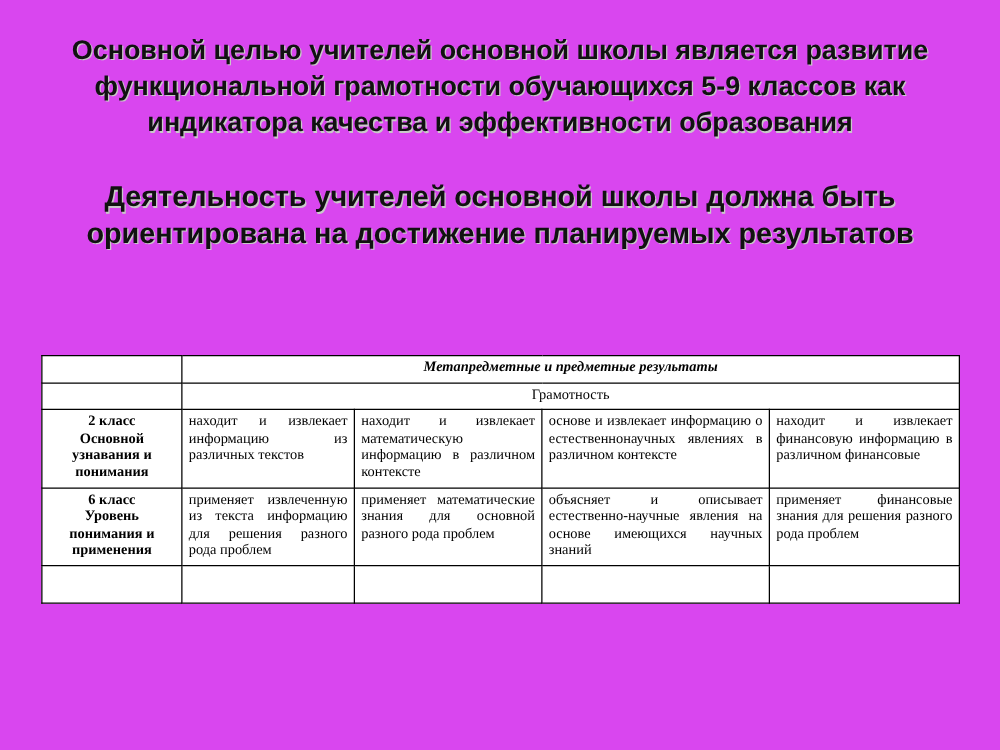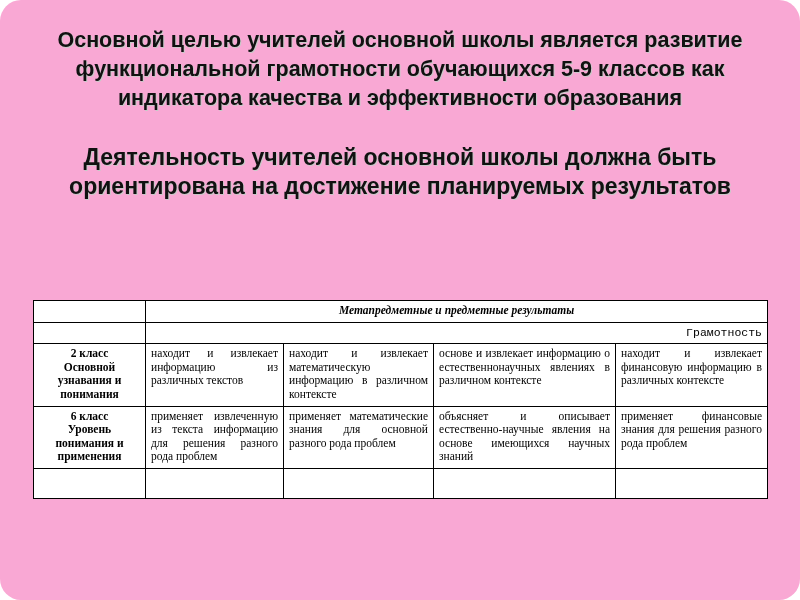--- a/index.html
+++ b/index.html
@@ -10,23 +10,22 @@
     width: 800px;
     height: 600px;
     background: #ffffff;
     font-family: "Liberation Sans", sans-serif;
     overflow: hidden;
   }
   .slide {
     position: relative;
     width: 800px;
     height: 600px;
-    background: #f9a8d4;
+    background: #d946ef;
     box-sizing: border-box;
-    border-radius: 21px;
   }
   .heading-block {
     padding: 26px 40px 0 40px;
     text-align: center;
   }
   .heading-1 {
     font-size: 21.5px;
     line-height: 29px;
     font-weight: bold;
     color: #111111;
@@ -37,21 +36,21 @@
     font-size: 23px;
     line-height: 29px;
     font-weight: bold;
     color: #111111;
     text-shadow: 1px 1px 0 #c9c9c9;
     margin: 30px 0 0 0;
   }
   .table-wrap {
     position: absolute;
     left: 33px;
-    top: 300px;
+    top: 284px;
     width: 734px;
   }
   table.results {
     border-collapse: collapse;
     width: 734px;
     table-layout: fixed;
     font-family: "Liberation Serif", serif;
     background: #ffffff;
   }
   table.results td, table.results th {
@@ -62,24 +61,23 @@
     line-height: 13.6px;
   }
   .tbl-title {
     text-align: center;
     font-weight: bold;
     font-style: italic;
     font-size: 14px;
     padding: 4px 0 5px 0;
   }
   .gram-head {
-    text-align: right;
+    text-align: center;
     font-size: 12.5px;
     padding: 3px 0 4px 0;
-    font-family: Liberation Mono, monospace;
   }
   .col-head {
     text-align: center;
     font-size: 12px;
     padding: 3px 0 4px 0;
   }
   .rowlabel {
     text-align: center;
     font-weight: bold;
     font-size: 11.5px;
@@ -138,21 +136,21 @@
         </tr>
 
         <tr>
           <td class="rowlabel">
             <div>2 класс</div>
             <div class="sub">Основной узнавания и понимания</div>
           </td>
           <td class="cell">находит и извлекает информацию из различных текстов</td>
           <td class="cell">находит и извлекает математическую информацию в различном контексте</td>
           <td class="cell">основе и извлекает информацию о естественнонаучных явлениях в различном контексте</td>
-          <td class="cell">находит и извлекает финансовую информацию в различных контексте</td>
+          <td class="cell">находит и извлекает финансовую информацию в различном финансовые</td>
         </tr>
 
         <tr>
           <td class="rowlabel">
             <div>6 класс</div>
             <div class="sub">Уровень понимания и применения</div>
           </td>
           <td class="cell">применяет извлеченную из текста информацию для решения разного рода проблем</td>
           <td class="cell">применяет математические знания для основной разного рода проблем</td>
           <td class="cell">объясняет и описывает естественно-научные явления на основе имеющихся научных знаний</td>

